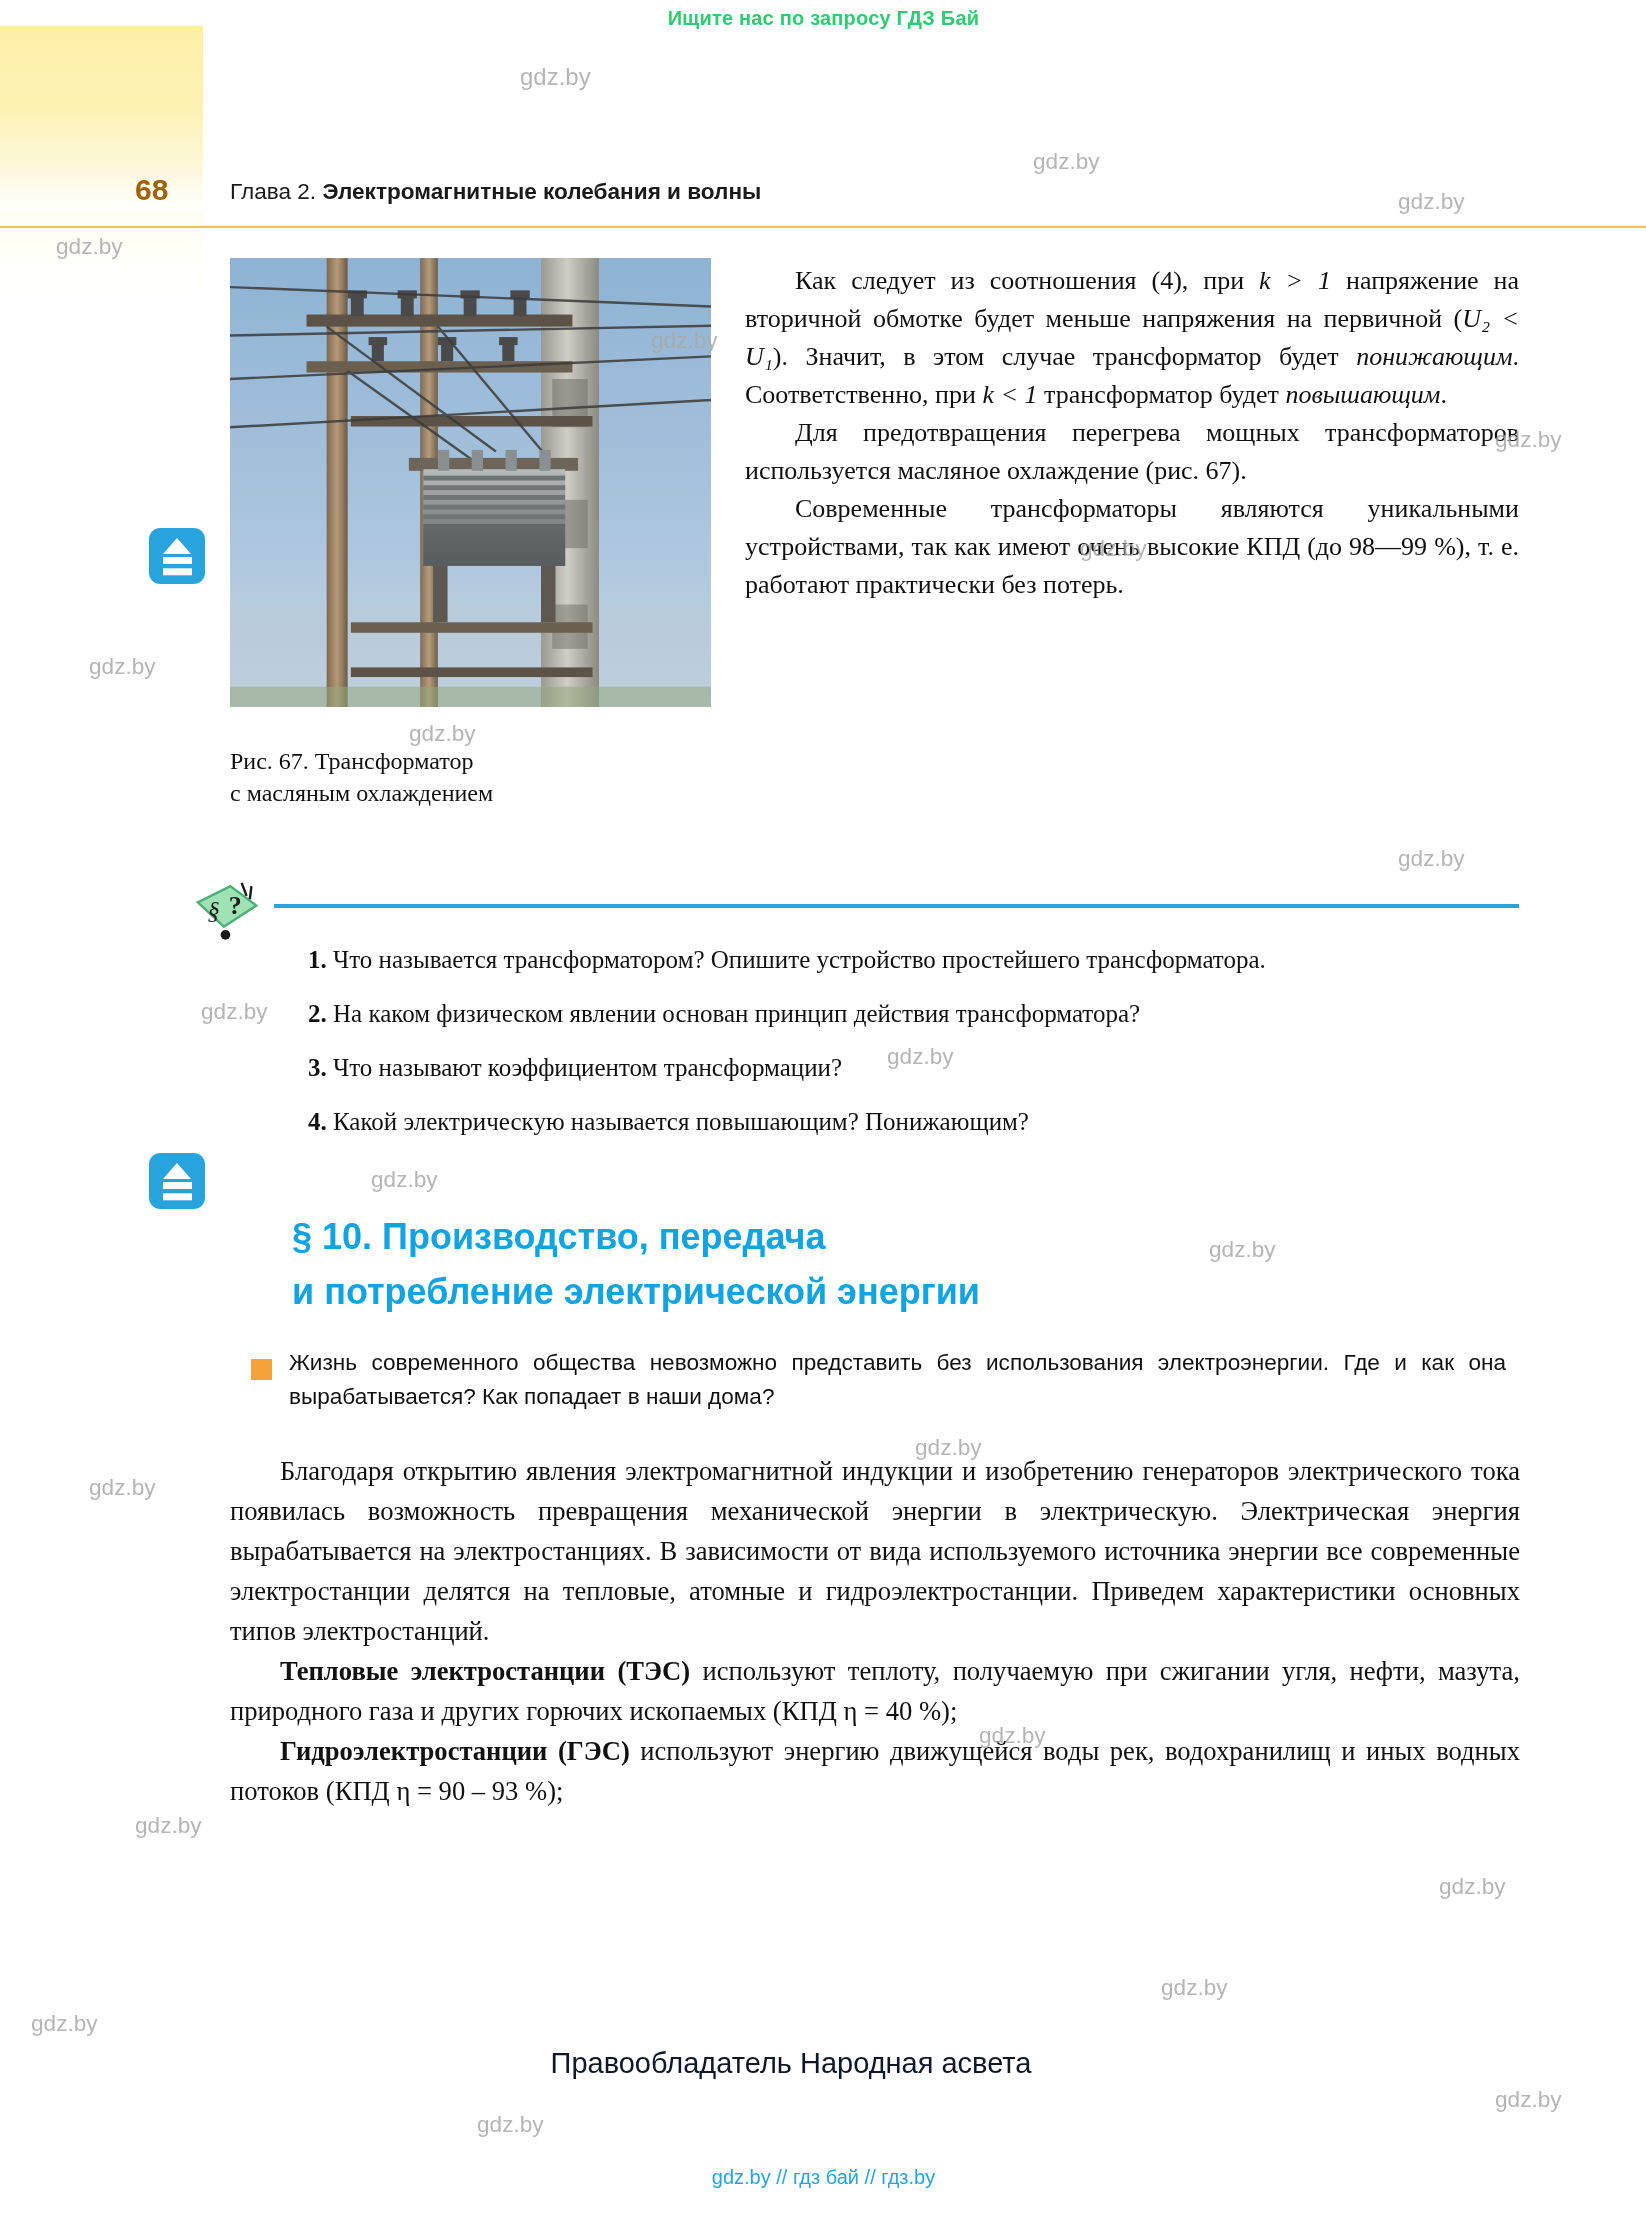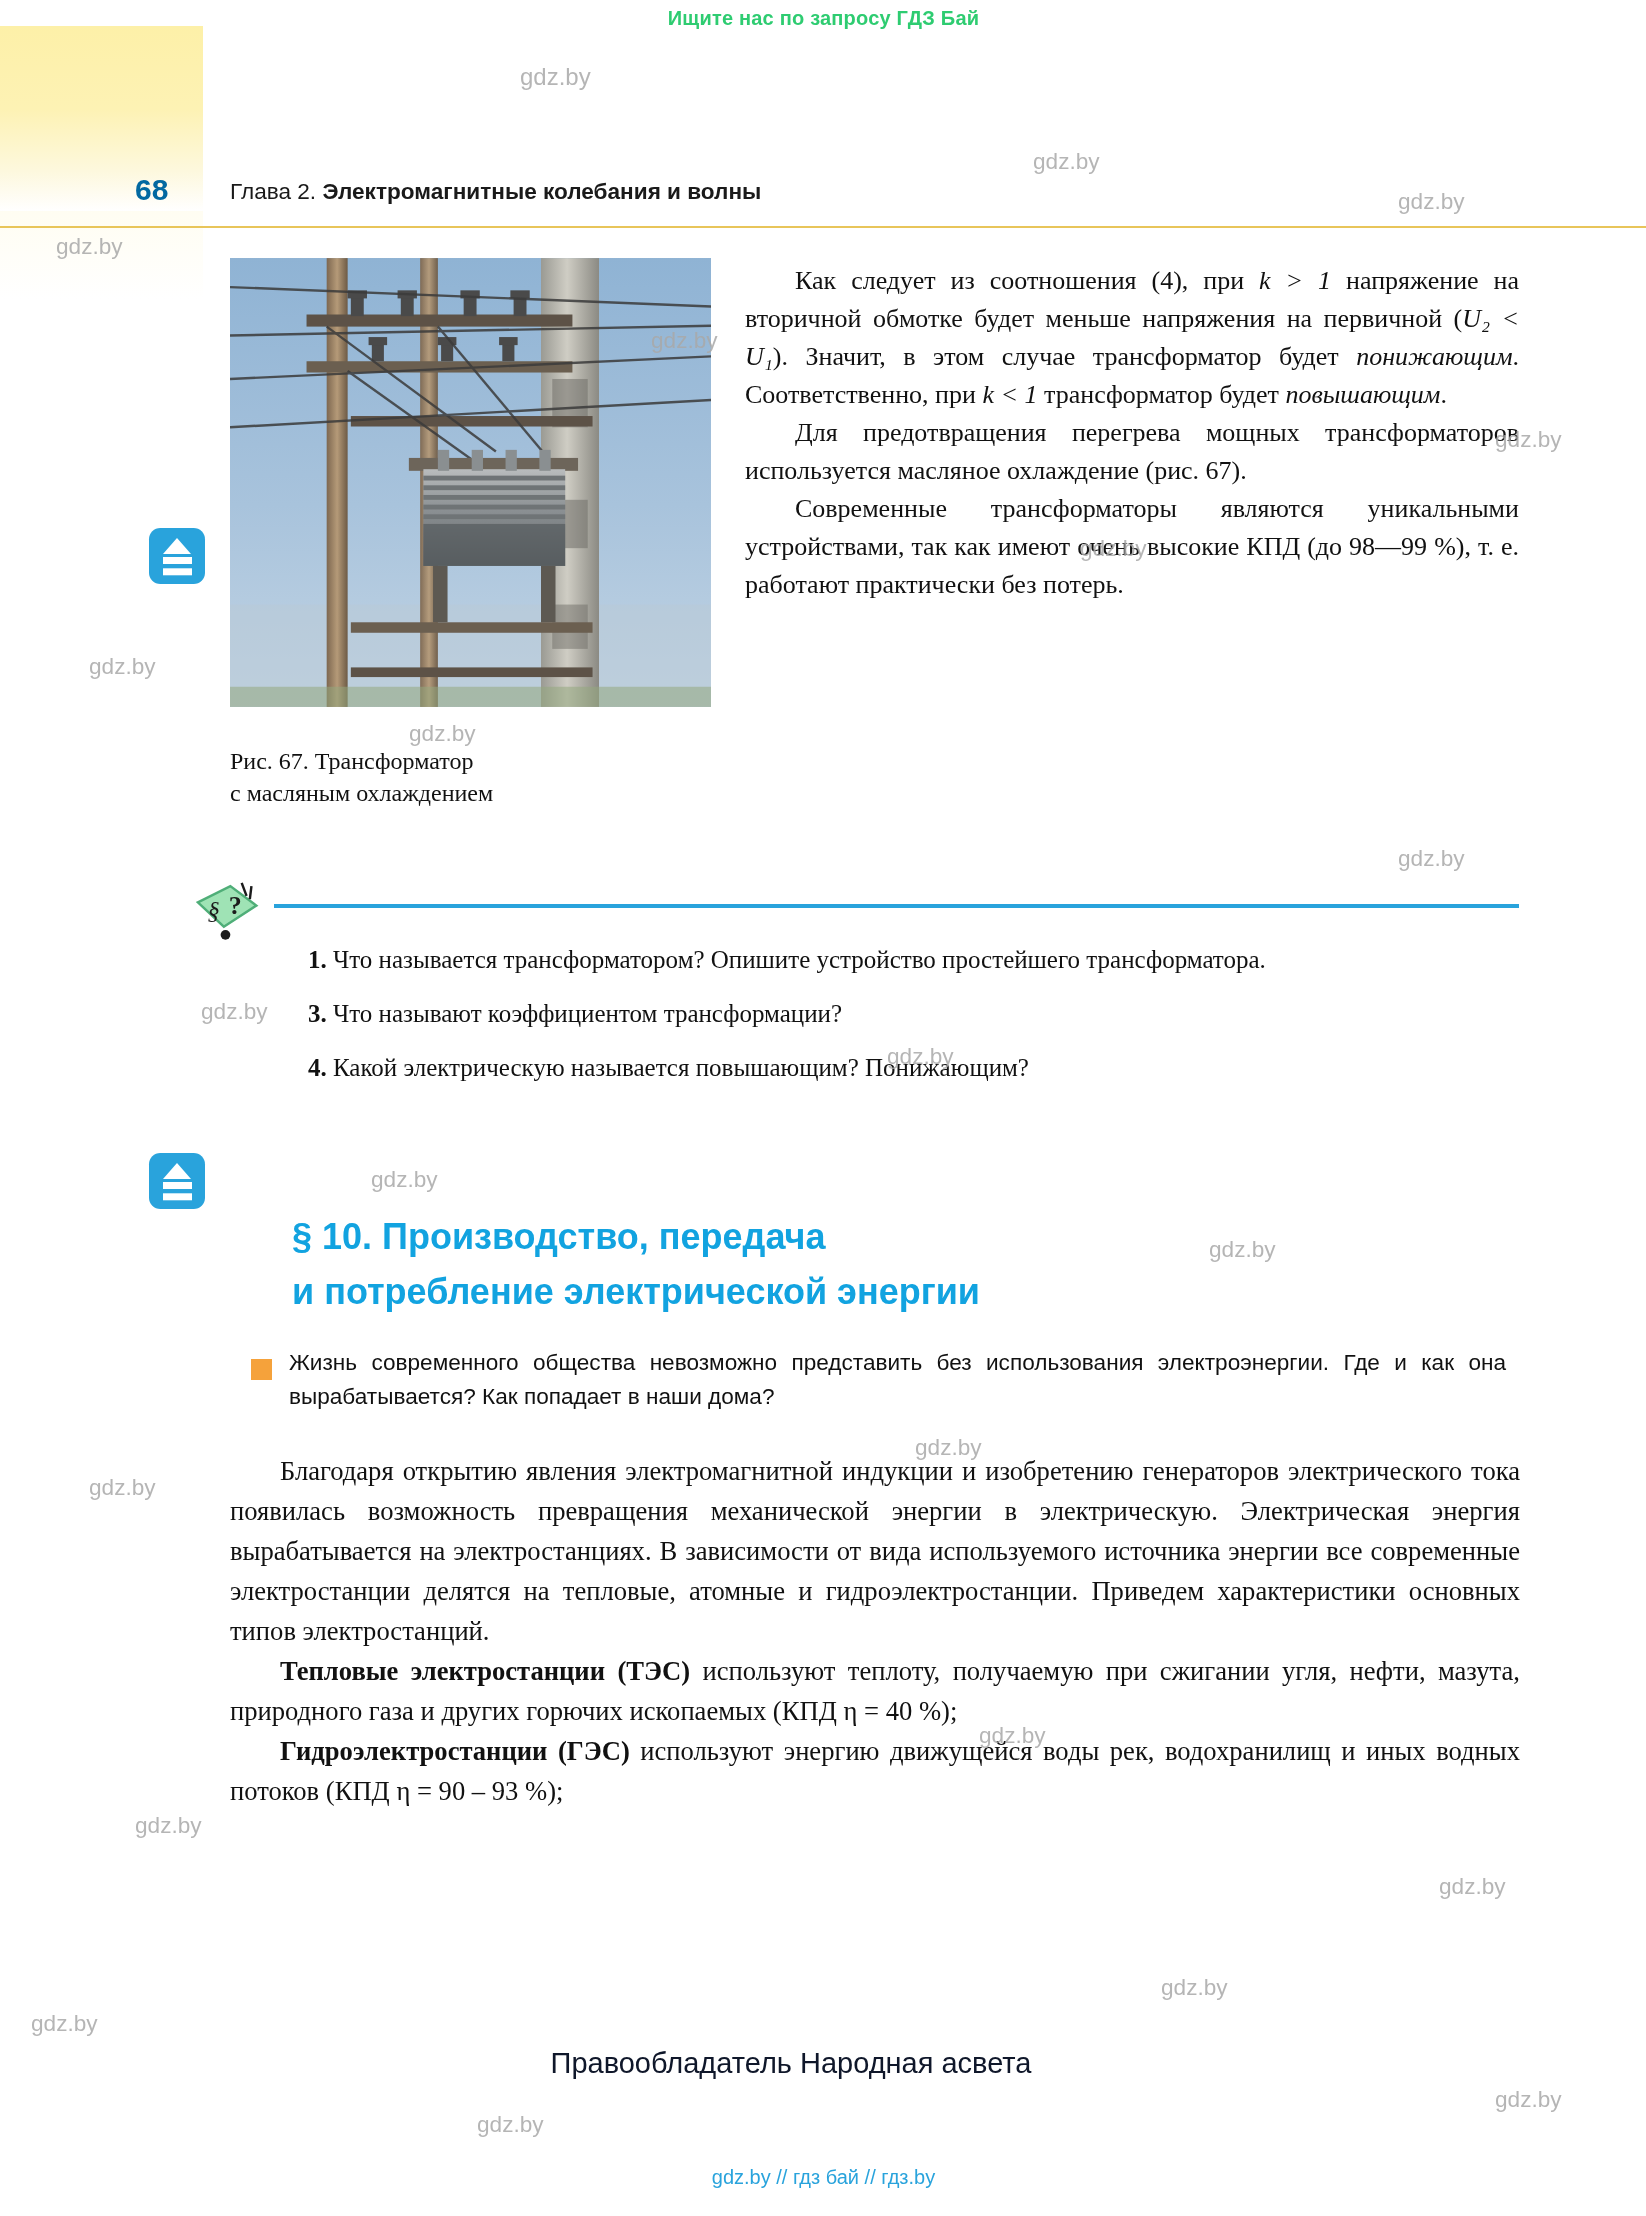--- a/index.html
+++ b/index.html
@@ -25,21 +25,21 @@
     background:linear-gradient(180deg,#fdf0a8 0%,#fdf2b4 45%,#fdf8dd 78%,#ffffff 100%);
   }
   .corner-fade{
     position:absolute;left:0;top:211px;width:203px;height:89px;
     background:linear-gradient(180deg,#fffdf2 0%,#ffffff 100%);
   }
   
   .page-num{
     position:absolute;left:135px;top:173px;
     font-family:"Liberation Sans", sans-serif;
-    font-size:30px;font-weight:bold;color:#0369a1;
+    font-size:30px;font-weight:bold;color:#a16207;
   }
   .chapter-line{
     position:absolute;left:230px;top:179px;
     font-family:"Liberation Sans", sans-serif;
     font-size:22.6px;color:#1a1a1a;white-space:nowrap;
   }
   .chapter-line b{font-weight:bold;}
   .header-rule{
     position:absolute;left:0;top:226px;width:1647px;height:2.4px;
     background:#e8c55a;
@@ -262,20 +262,21 @@
     <polygon points="6,30 46,10 78,34 38,60" fill="#9fe3b5" stroke="#4fae78" stroke-width="3"></polygon>
     <text x="18" y="50" font-family="Liberation Serif, serif" font-size="30" font-style="italic" fill="#1b1b1b">§</text>
     <text x="44" y="44" font-family="Liberation Serif, serif" font-size="32" font-weight="bold" fill="#1b1b1b">?</text>
     <line x1="60" y1="6" x2="66" y2="22" stroke="#1b1b1b" stroke-width="3"></line>
     <line x1="72" y1="10" x2="70" y2="26" stroke="#1b1b1b" stroke-width="3"></line>
     <circle cx="40" cy="70" r="6" fill="#1b1b1b"></circle>
   </svg>
 </div>
 <div class="q-list">
   <p><b>1.</b> <span>Что называется трансформатором? Опишите устройство простейшего трансформатора.</span></p>
+  <p><b>2.</b> <span>На каком физическом явлении основан принцип действия трансформатора?</span></p>
   <p><b>3.</b> <span>Что называют коэффициентом трансформации?</span></p>
   <p><b>4.</b> <span>Какой электрическую называется повышающим? Понижающим?</span></p>
 </div>
 
 <div class="sec-head">
   <div>§ 10. Производство, передача</div>
   <div>и потребление электрической энергии</div>
 </div>
 
 <div class="intro-marker"></div>

